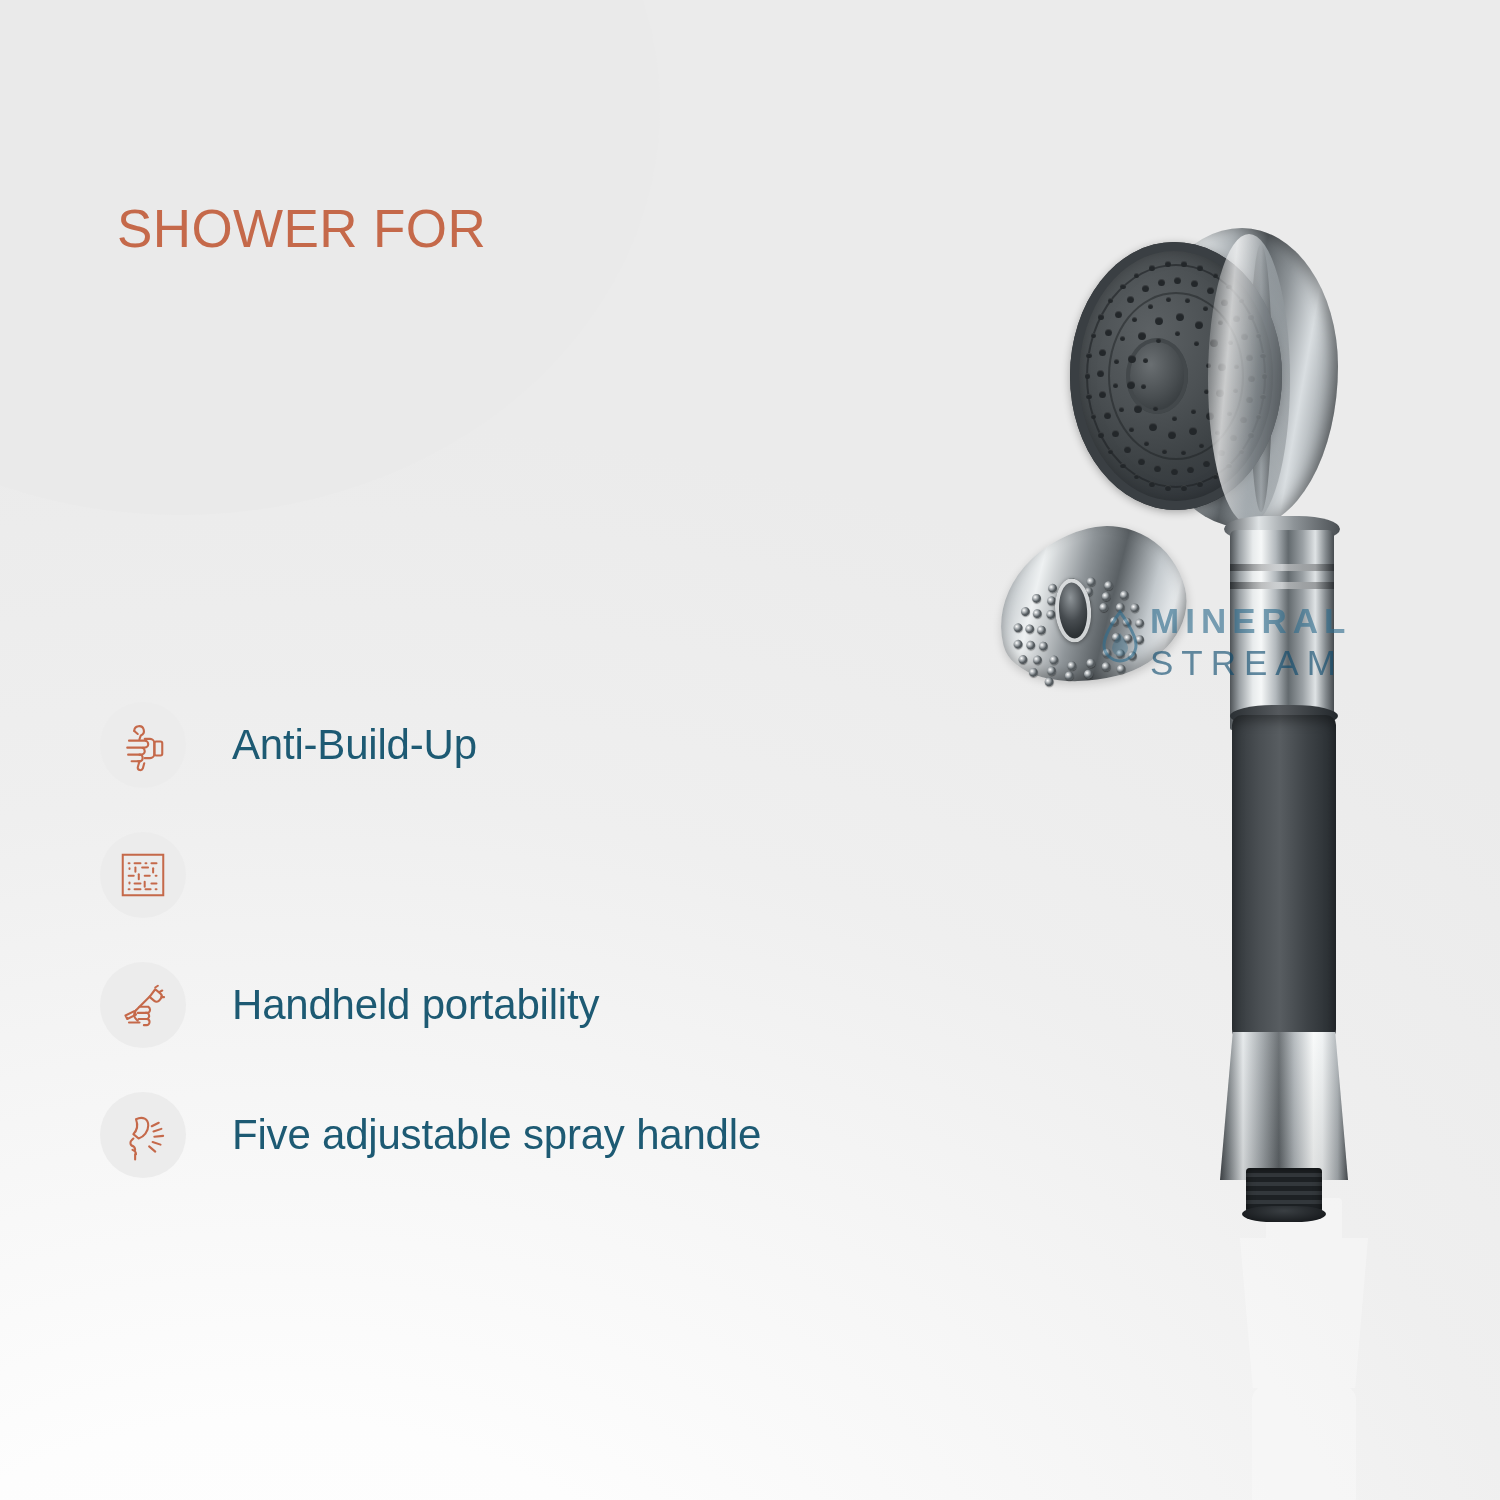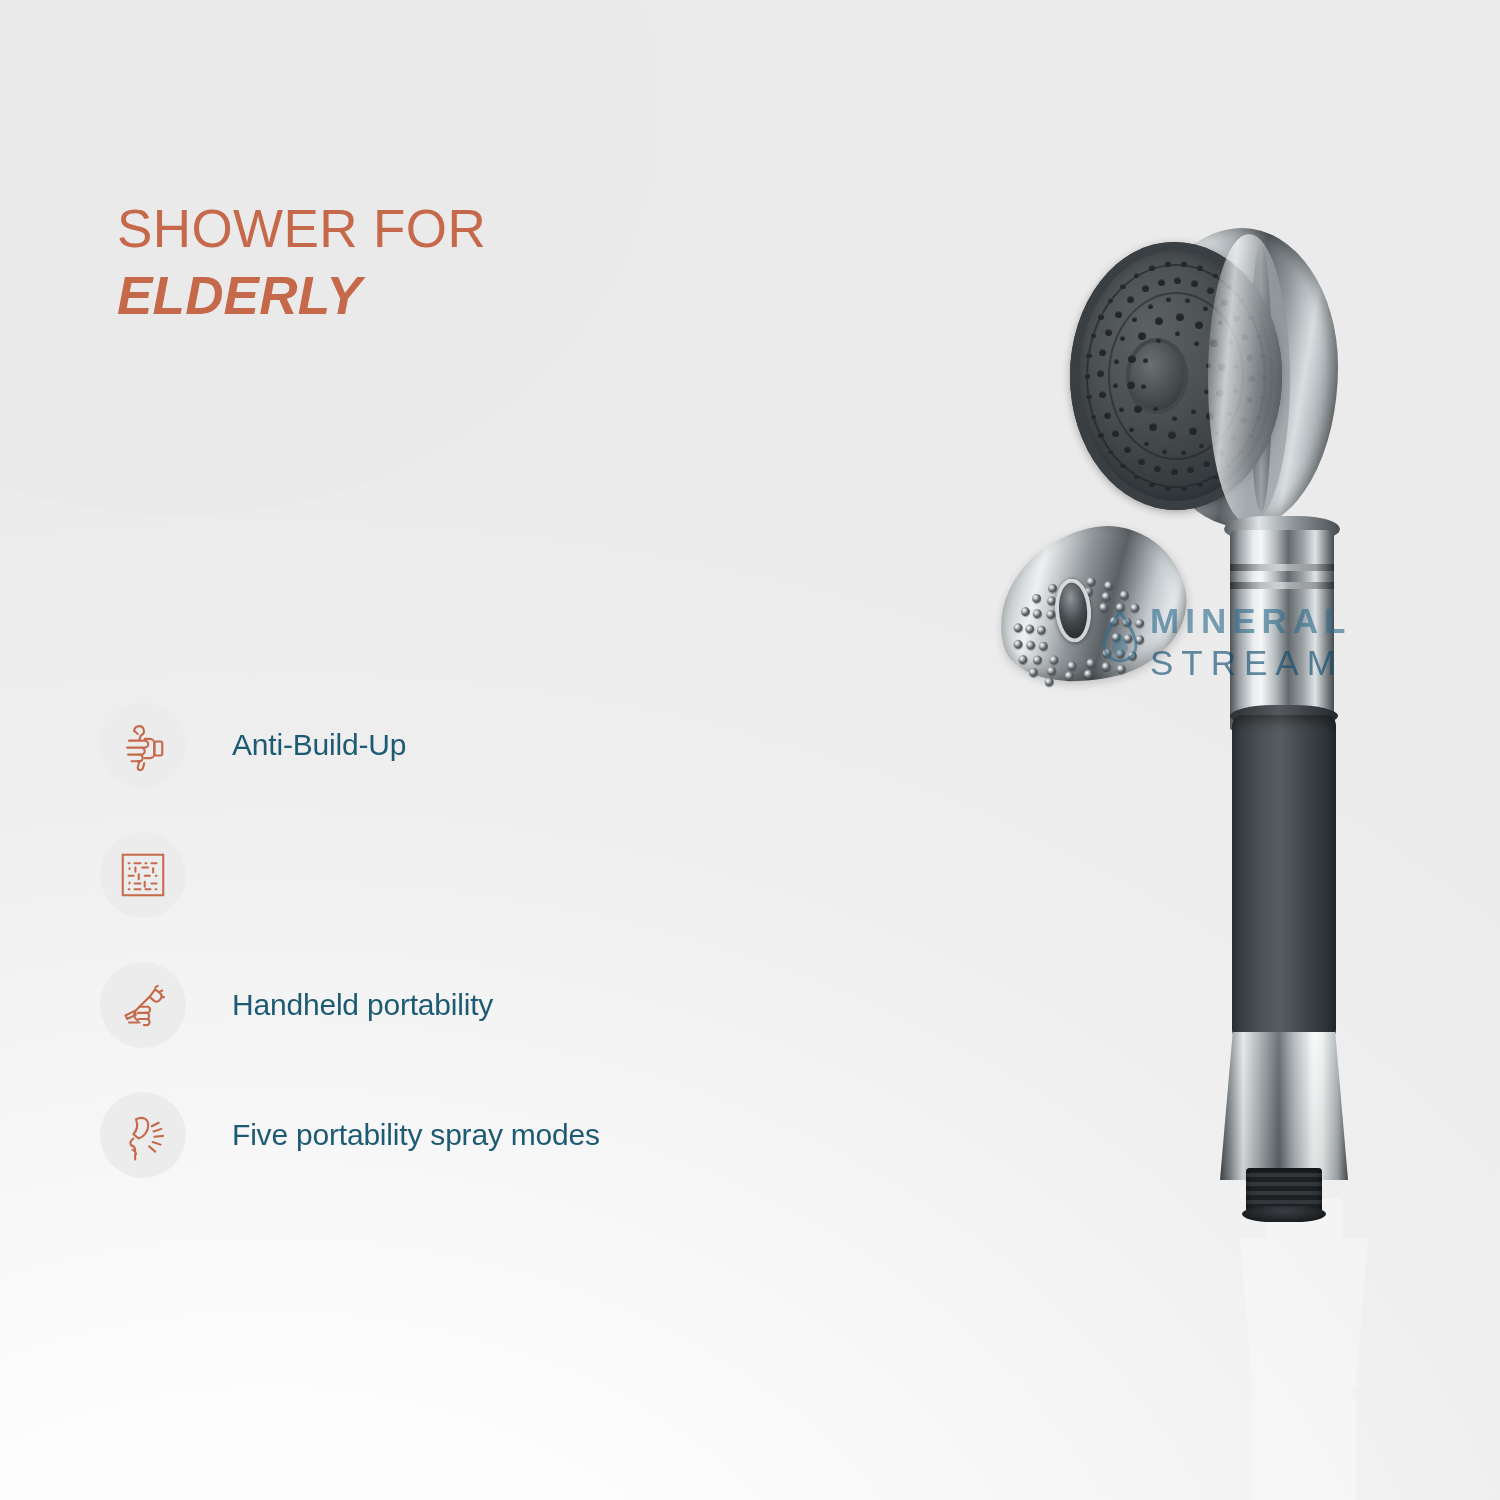--- a/index.html
+++ b/index.html
@@ -61,21 +61,21 @@
     flex:0 0 auto;
     width:86px; height:86px;
     border-radius:50%;
     background:#ececec;
     display:flex;
     align-items:center;
     justify-content:center;
   }
   .feature-icon svg{ display:block; }
   .feature-label{
-    font-size:30px;
+    font-size:42px;
     color:#1d5a73;
     font-weight:400;
     letter-spacing:-0.2px;
     white-space:nowrap;
   }
 
   
   #product{
     position:absolute;
     left:980px; top:200px;
@@ -284,21 +284,20 @@
 </style>
 </head>
 <body>
 
 <div id="bg-gradient"></div>
 <div id="hero-blob-2"></div>
 
 <h1 id="headline">
   <br>
   <span>SHOWER FOR</span>
-  <span class="l3">ELDERLY</span>
 </h1>
 
 <div id="product">
 
   <div id="head-wrap">
     <div id="head-chrome-back"></div>
     <div id="head-chrome-seam"></div>
     <div id="head-face">
       <div id="head-face-ring1"></div>
       <div id="head-face-ring2"></div>
@@ -570,16 +569,16 @@
         <path d="M19 44 c3 1 4 3 4 5"></path>
         <path d="M20 49 c3 1 4 3 4 5"></path>
         <path d="M23 54 v6"></path>
         <path d="M42 22 l8-4"></path>
           <path d="M44 28 l9-3"></path>
           <path d="M45 34 l10-1"></path>
         <path d="M43 40 l9 3"></path>
           <path d="M39 45 l7 6"></path>
       </svg>
     </span>
-    <span class="feature-label">Five portability spray modes</span>
+    <span class="feature-label">Five adjustable spray handle</span>
   </div>
 
 </div>
 
 </body></html>

